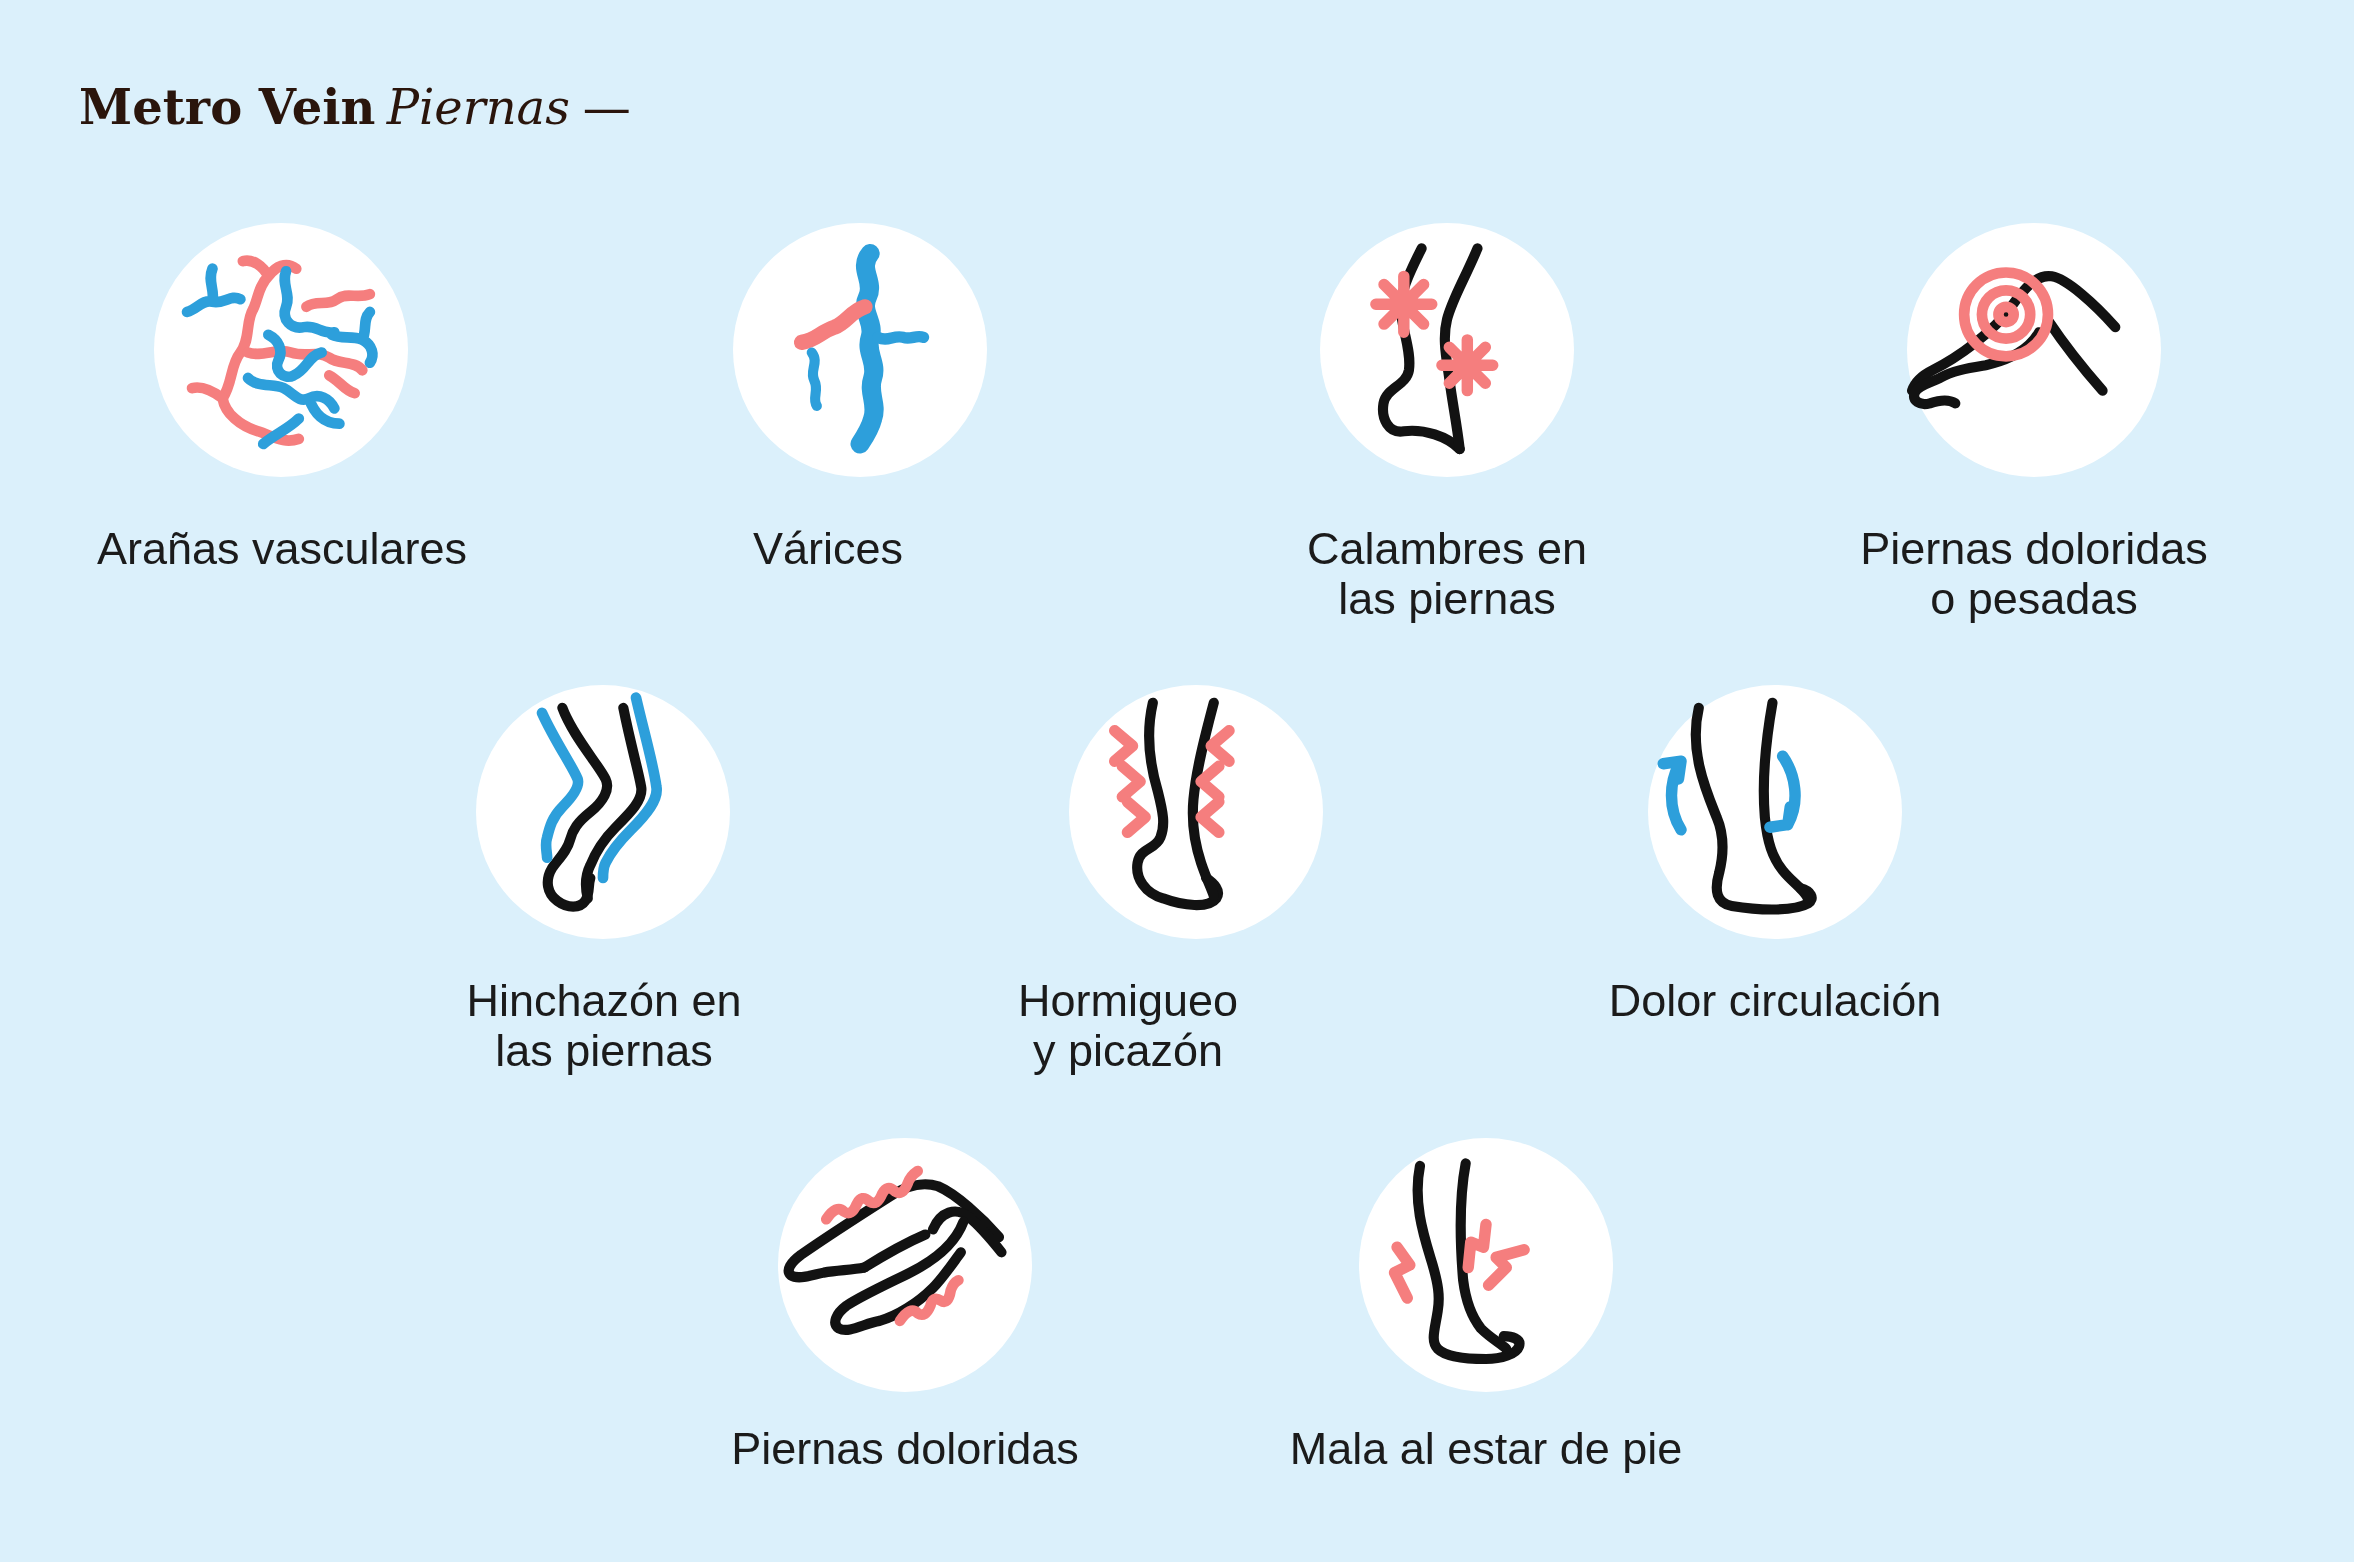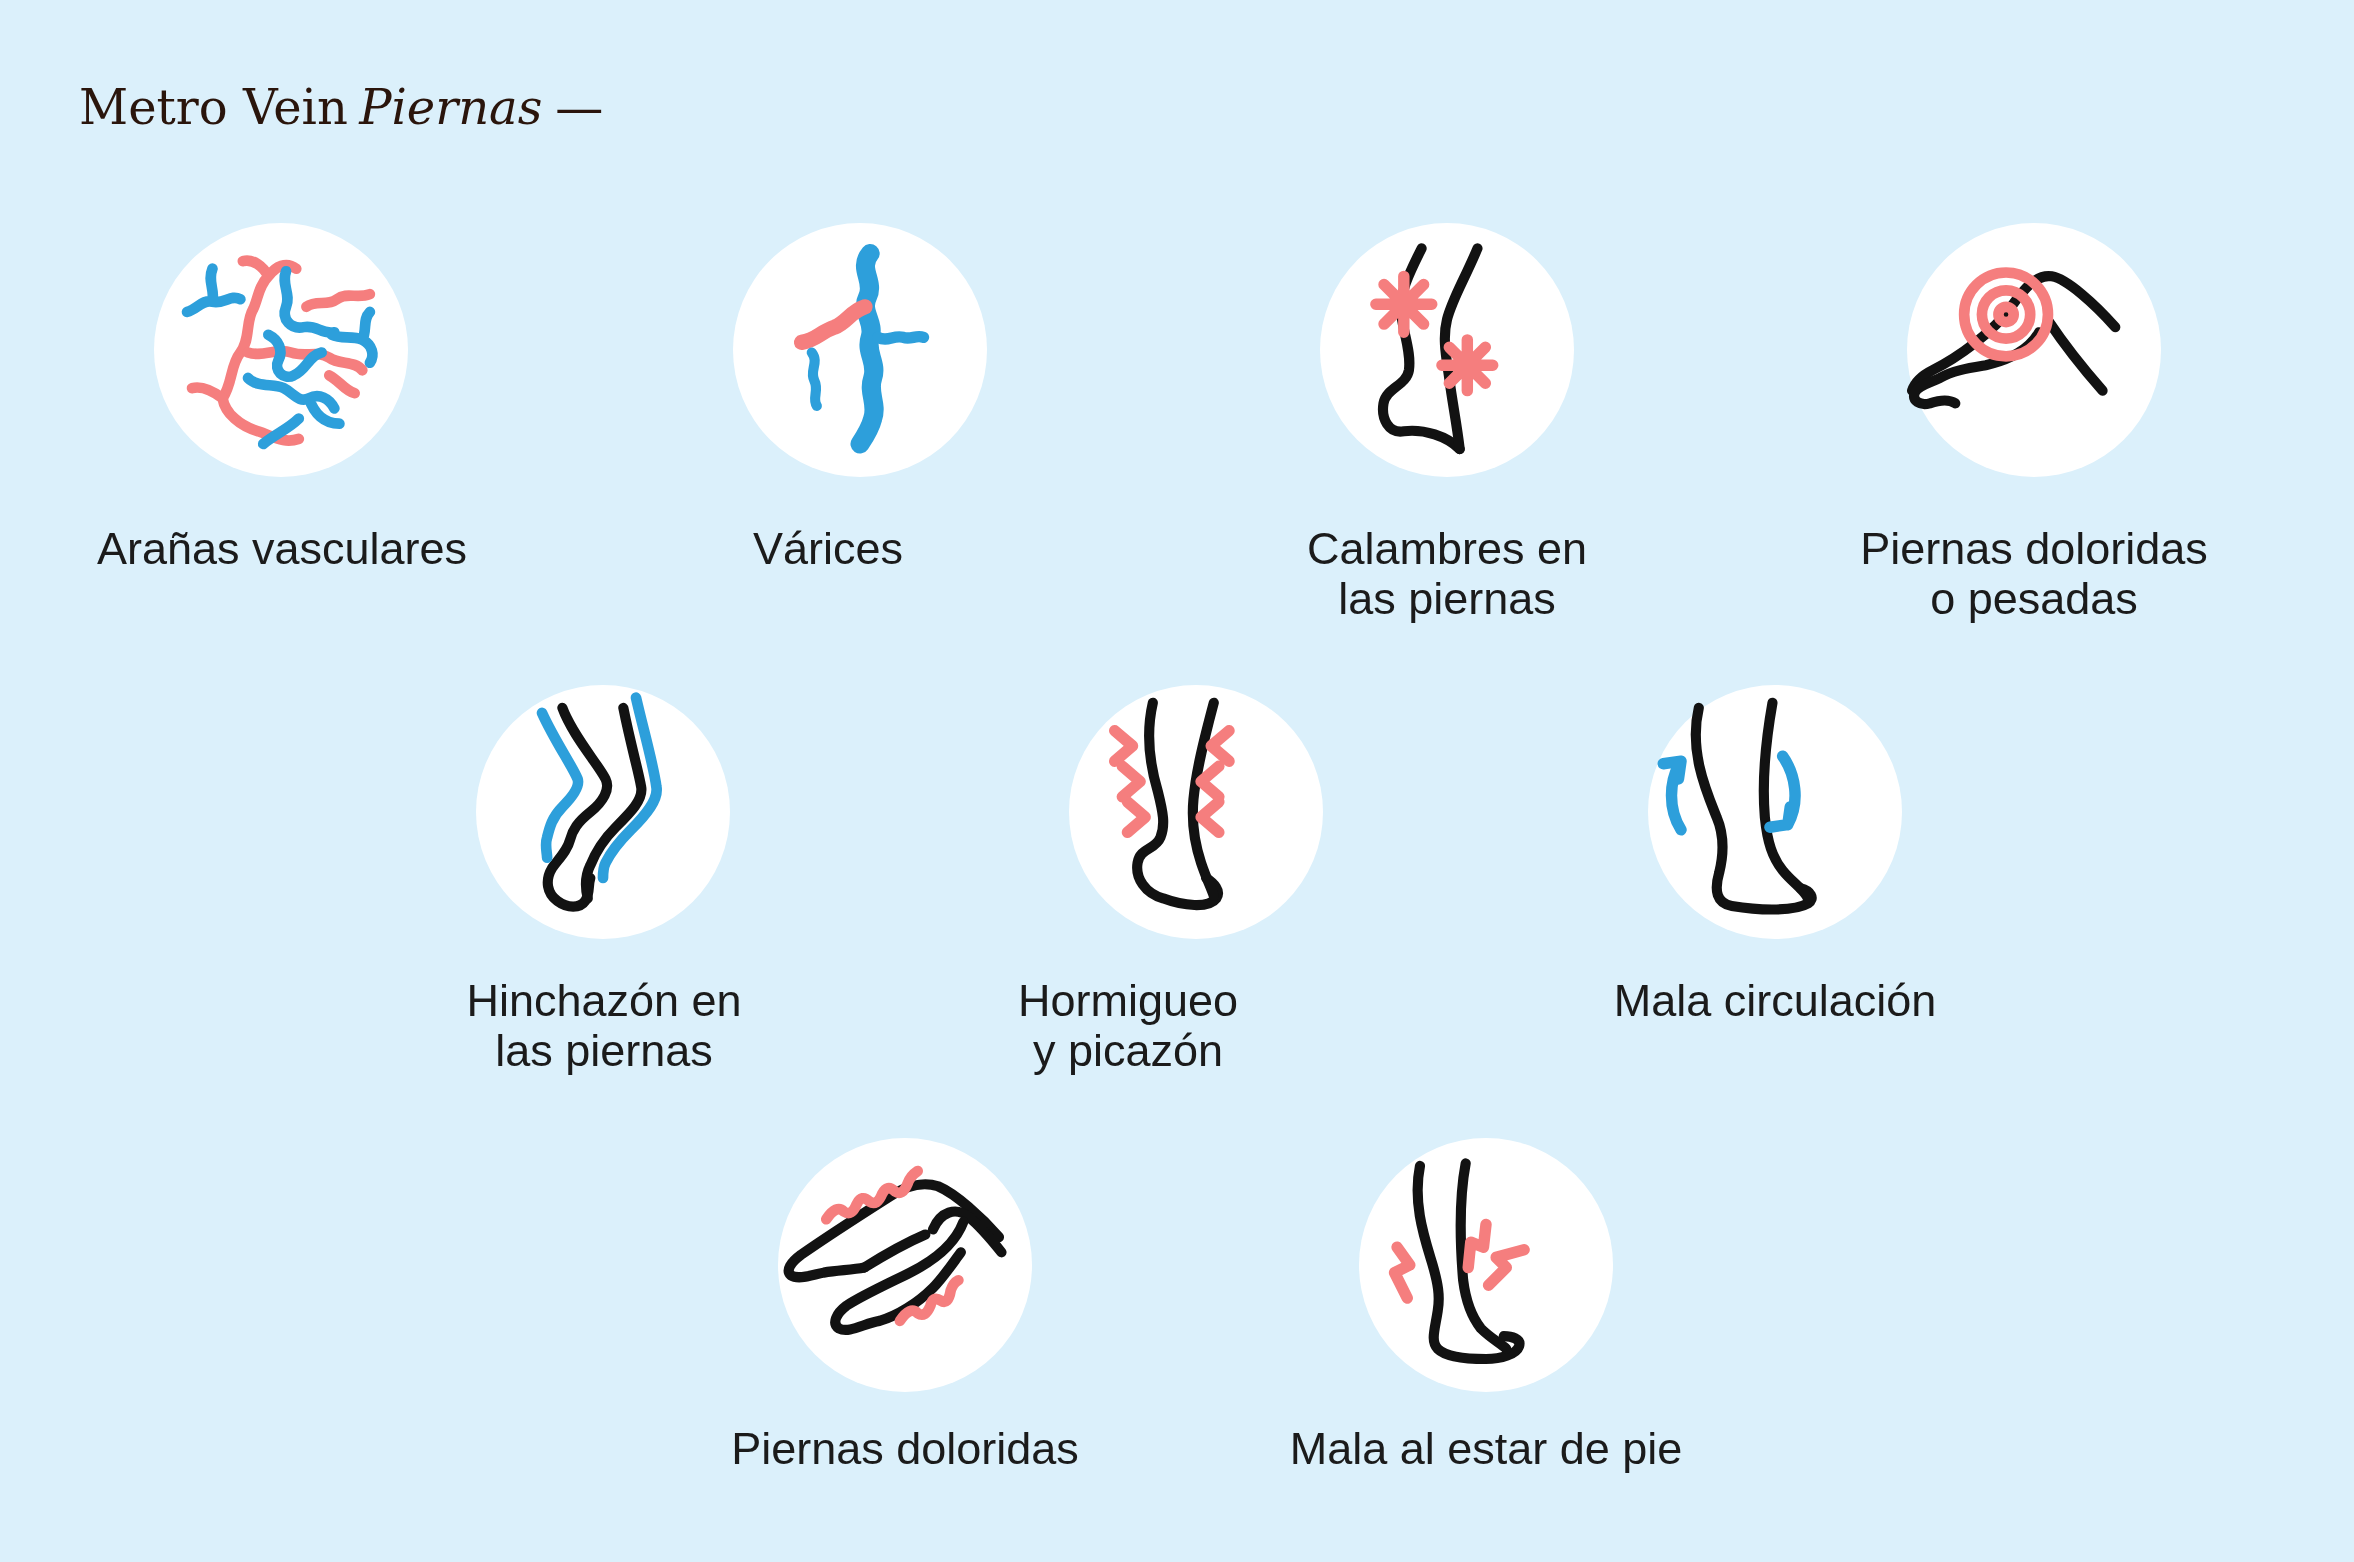--- a/index.html
+++ b/index.html
@@ -15,21 +15,21 @@
   
   .logo {
     position: absolute;
     left: 79px;
     top: 79px;
     font-family: "DejaVu Serif", serif;
     font-size: 48px;
     color: #2A150C;
     white-space: nowrap;
   }
-  .logo-bold   { font-weight: 400; }
+  .logo-bold   { font-weight: 700; }
   .logo-italic { font-style: italic; margin-left: 11.3px; }
   .logo-dash   { margin-left: 13px; }
 
   
   .circle {
     position: absolute;
     width: 254px;
     height: 254px;
     border-radius: 50%;
     background: #FFFFFF;
@@ -176,21 +176,21 @@
     <g class="stroke-set ink">
       <path d="M20,9 C16,26 23,42 27,52 C30,59 30,66 28,74 C26,81 27,86 33,87 C45,89 58,89 63,86 C66,84 64,81 60,80"></path>
       <path d="M49,7 C46,24 45,40 46,52 C47,62 49,68 53,73 C57,78 61,80 63,84"></path>
     </g>
     <g class="stroke-set blue" style="stroke-width:4.5">
       <path d="M13,57 C8,49 8,38 13,30 M13,30 L6,31 M13,30 L12,37"></path>
       <path d="M53,28 C58,35 60,46 55,55 M55,55 L48,56 M55,55 L56,48"></path>
     </g>
   </svg>
 </div>
-<div class="label" id="l7">Mala circulación</div>
+<div class="label" id="l7">Dolor circulación</div>
 
 <div class="circle" id="c8">
   <svg viewBox="0 0 100 100">
     <g class="stroke-set ink">
       <path d="M87,39 C80,31 70,22 63,19 C57,17 50,19 44,23 C33,30 19,39 9,46 C5,49 3,52 5,54 C8,56 13,54 18,53 C24,52 29,52 34,51"></path>
       <path d="M34,51 C42,46 51,41 58,38"></path>
       <path d="M61,36 C64,29 70,27 75,31 C80,35 84,40 88,45"></path>
       <path d="M73,33 C70,41 62,48 52,53 C44,57 33,62 27,66 C23,69 21,73 24,75 C28,77 34,73 40,72 C47,70 55,65 61,59 C65,55 69,49 72,45"></path>
     </g>
     <g class="stroke-set red">

